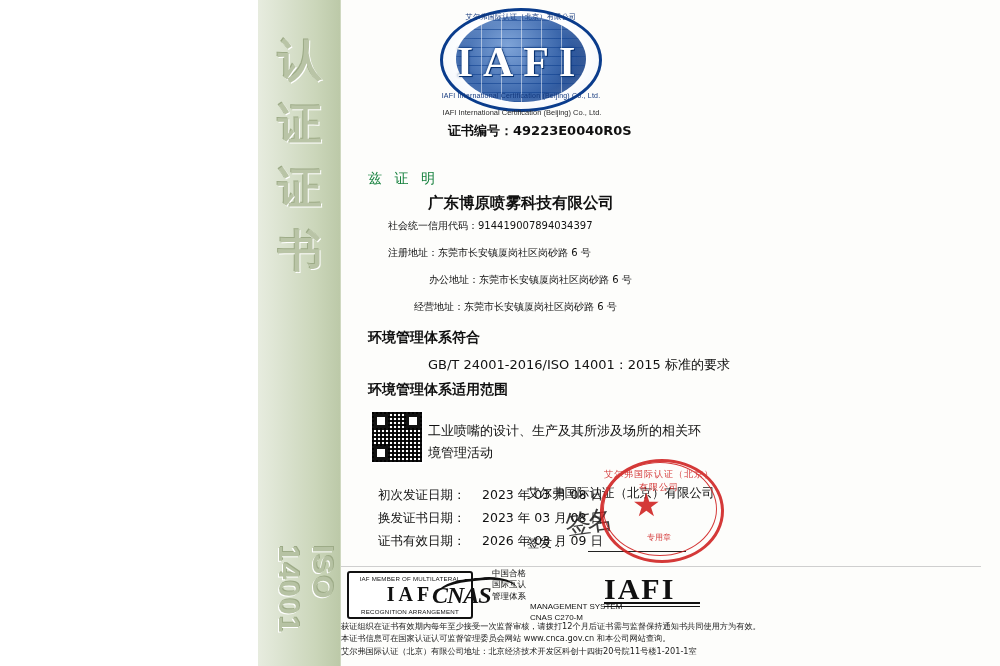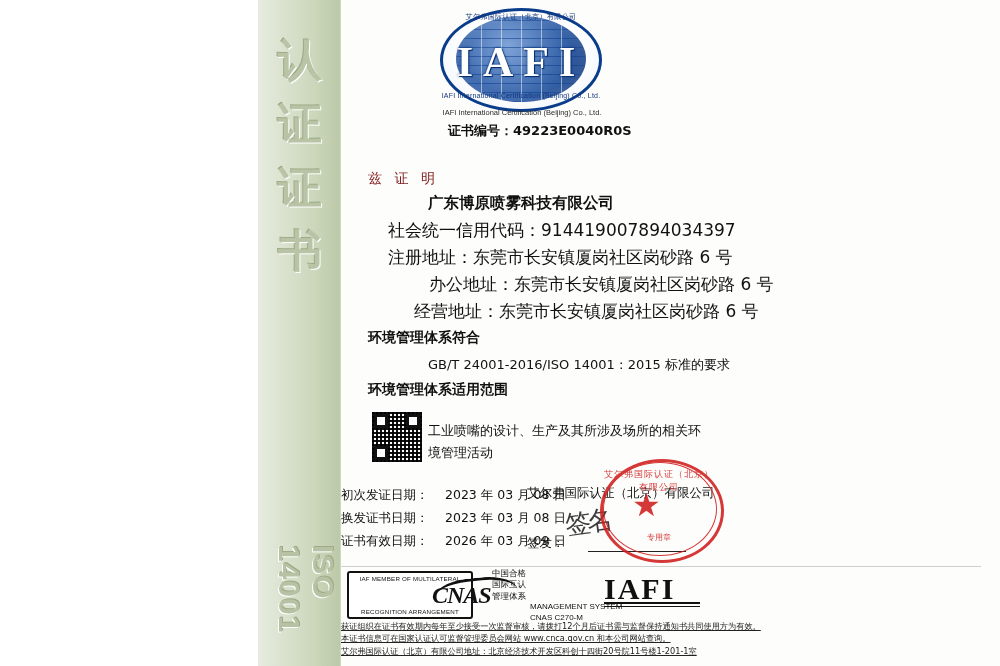--- a/index.html
+++ b/index.html
@@ -86,29 +86,29 @@
     font-size:7.5px;color:#2a2a2a;
   }
 
   
   .cert-no{
     position:absolute;left:448px;top:122px;
     font-size:13px;color:#111;font-weight:600;
     font-family:"DejaVu Sans", sans-serif;
   }
   .hereby{
-    position:absolute;left:368px;top:170px;font-size:14px;color:#7f1d1d;
+    position:absolute;left:368px;top:170px;font-size:14px;color:#15803d;
     letter-spacing:4px;font-family:"DejaVu Sans", sans-serif;
   }
   .company{
     position:absolute;left:428px;top:193px;font-size:15.5px;color:#111;font-weight:700;
     font-family:"DejaVu Sans", sans-serif;
   }
   .row{
-    position:absolute;left:388px;font-size:17px;color:#111;
+    position:absolute;left:388px;font-size:10px;color:#111;
     font-family:"DejaVu Sans", sans-serif;white-space:nowrap;
   }
   .r1{top:219px;}
   .r2{top:246px;}
   .r3{top:273px;margin-left:41px;}
   .r4{top:300px;margin-left:26px;}
   .sec-head{
     position:absolute;left:368px;font-size:14px;color:#111;font-weight:600;
     font-family:"DejaVu Sans", sans-serif;
   }
@@ -138,21 +138,21 @@
   }
   .qr:before{left:2px;top:2px;}
   .qr:after{right:2px;top:2px;}
   .qr-b{position:absolute;left:2px;bottom:2px;width:14px;height:14px;background:#fff;border:3px solid #111;box-sizing:border-box;}
 
   
   .dates{
     position:absolute;left:341px;top:483px;font-size:12.5px;color:#111;
     line-height:1.85;font-family:"DejaVu Sans", sans-serif;
   }
-  .dates div span.lbl{display:inline-block;width:104px;}
+  .dates div span.lbl{display:inline-block;width:104px;padding-left:37px;}
   .issuer{
     position:absolute;left:527px;top:485px;font-size:12.5px;color:#111;
     font-family:"DejaVu Sans", sans-serif;
   }
   .signed{
     position:absolute;left:527px;top:535px;font-size:12.5px;color:#111;
     font-family:"DejaVu Sans", sans-serif;
   }
   .sign-line{
     position:absolute;left:588px;top:551px;width:98px;border-bottom:1px solid #222;
@@ -236,21 +236,20 @@
     position:absolute;left:0;top:30px;width:96px;border-top:2px solid #111;
   }
   .iafi-foot .bar2{
     position:absolute;left:0;top:34px;width:96px;border-top:1px solid #111;
   }
 
   .fine{
     position:absolute;left:341px;top:620px;width:648px;
     font-size:8.2px;color:#222;line-height:1.5;
     font-family:"DejaVu Sans", sans-serif;
-    text-decoration:underline;
   }
 </style>
 </head>
 <body>
 
 <div class="cert">
 
   <div class="left-band"></div>
 
   <div class="vert-title">
@@ -327,20 +326,21 @@
     <div class="seal-inner"></div>
     <div class="seal-top-text">艾尔弗国际认证（北京）有限公司</div>
     <div class="seal-star"></div>
     <div class="seal-bot-text">专用章</div>
   </div>
 
   <div class="foot-line"></div>
 
   <div class="iaf-mla">
     <div class="t">IAF MEMBER OF MULTILATERAL</div>
+    <div class="big">IAF</div>
     <div class="b">RECOGNITION ARRANGEMENT</div>
   </div>
 
   <div class="cnas">
     <div class="swoosh"></div>
     <div class="word">CNAS</div>
   </div>
 
   <div class="ms-text">
     <div>中国合格</div>

